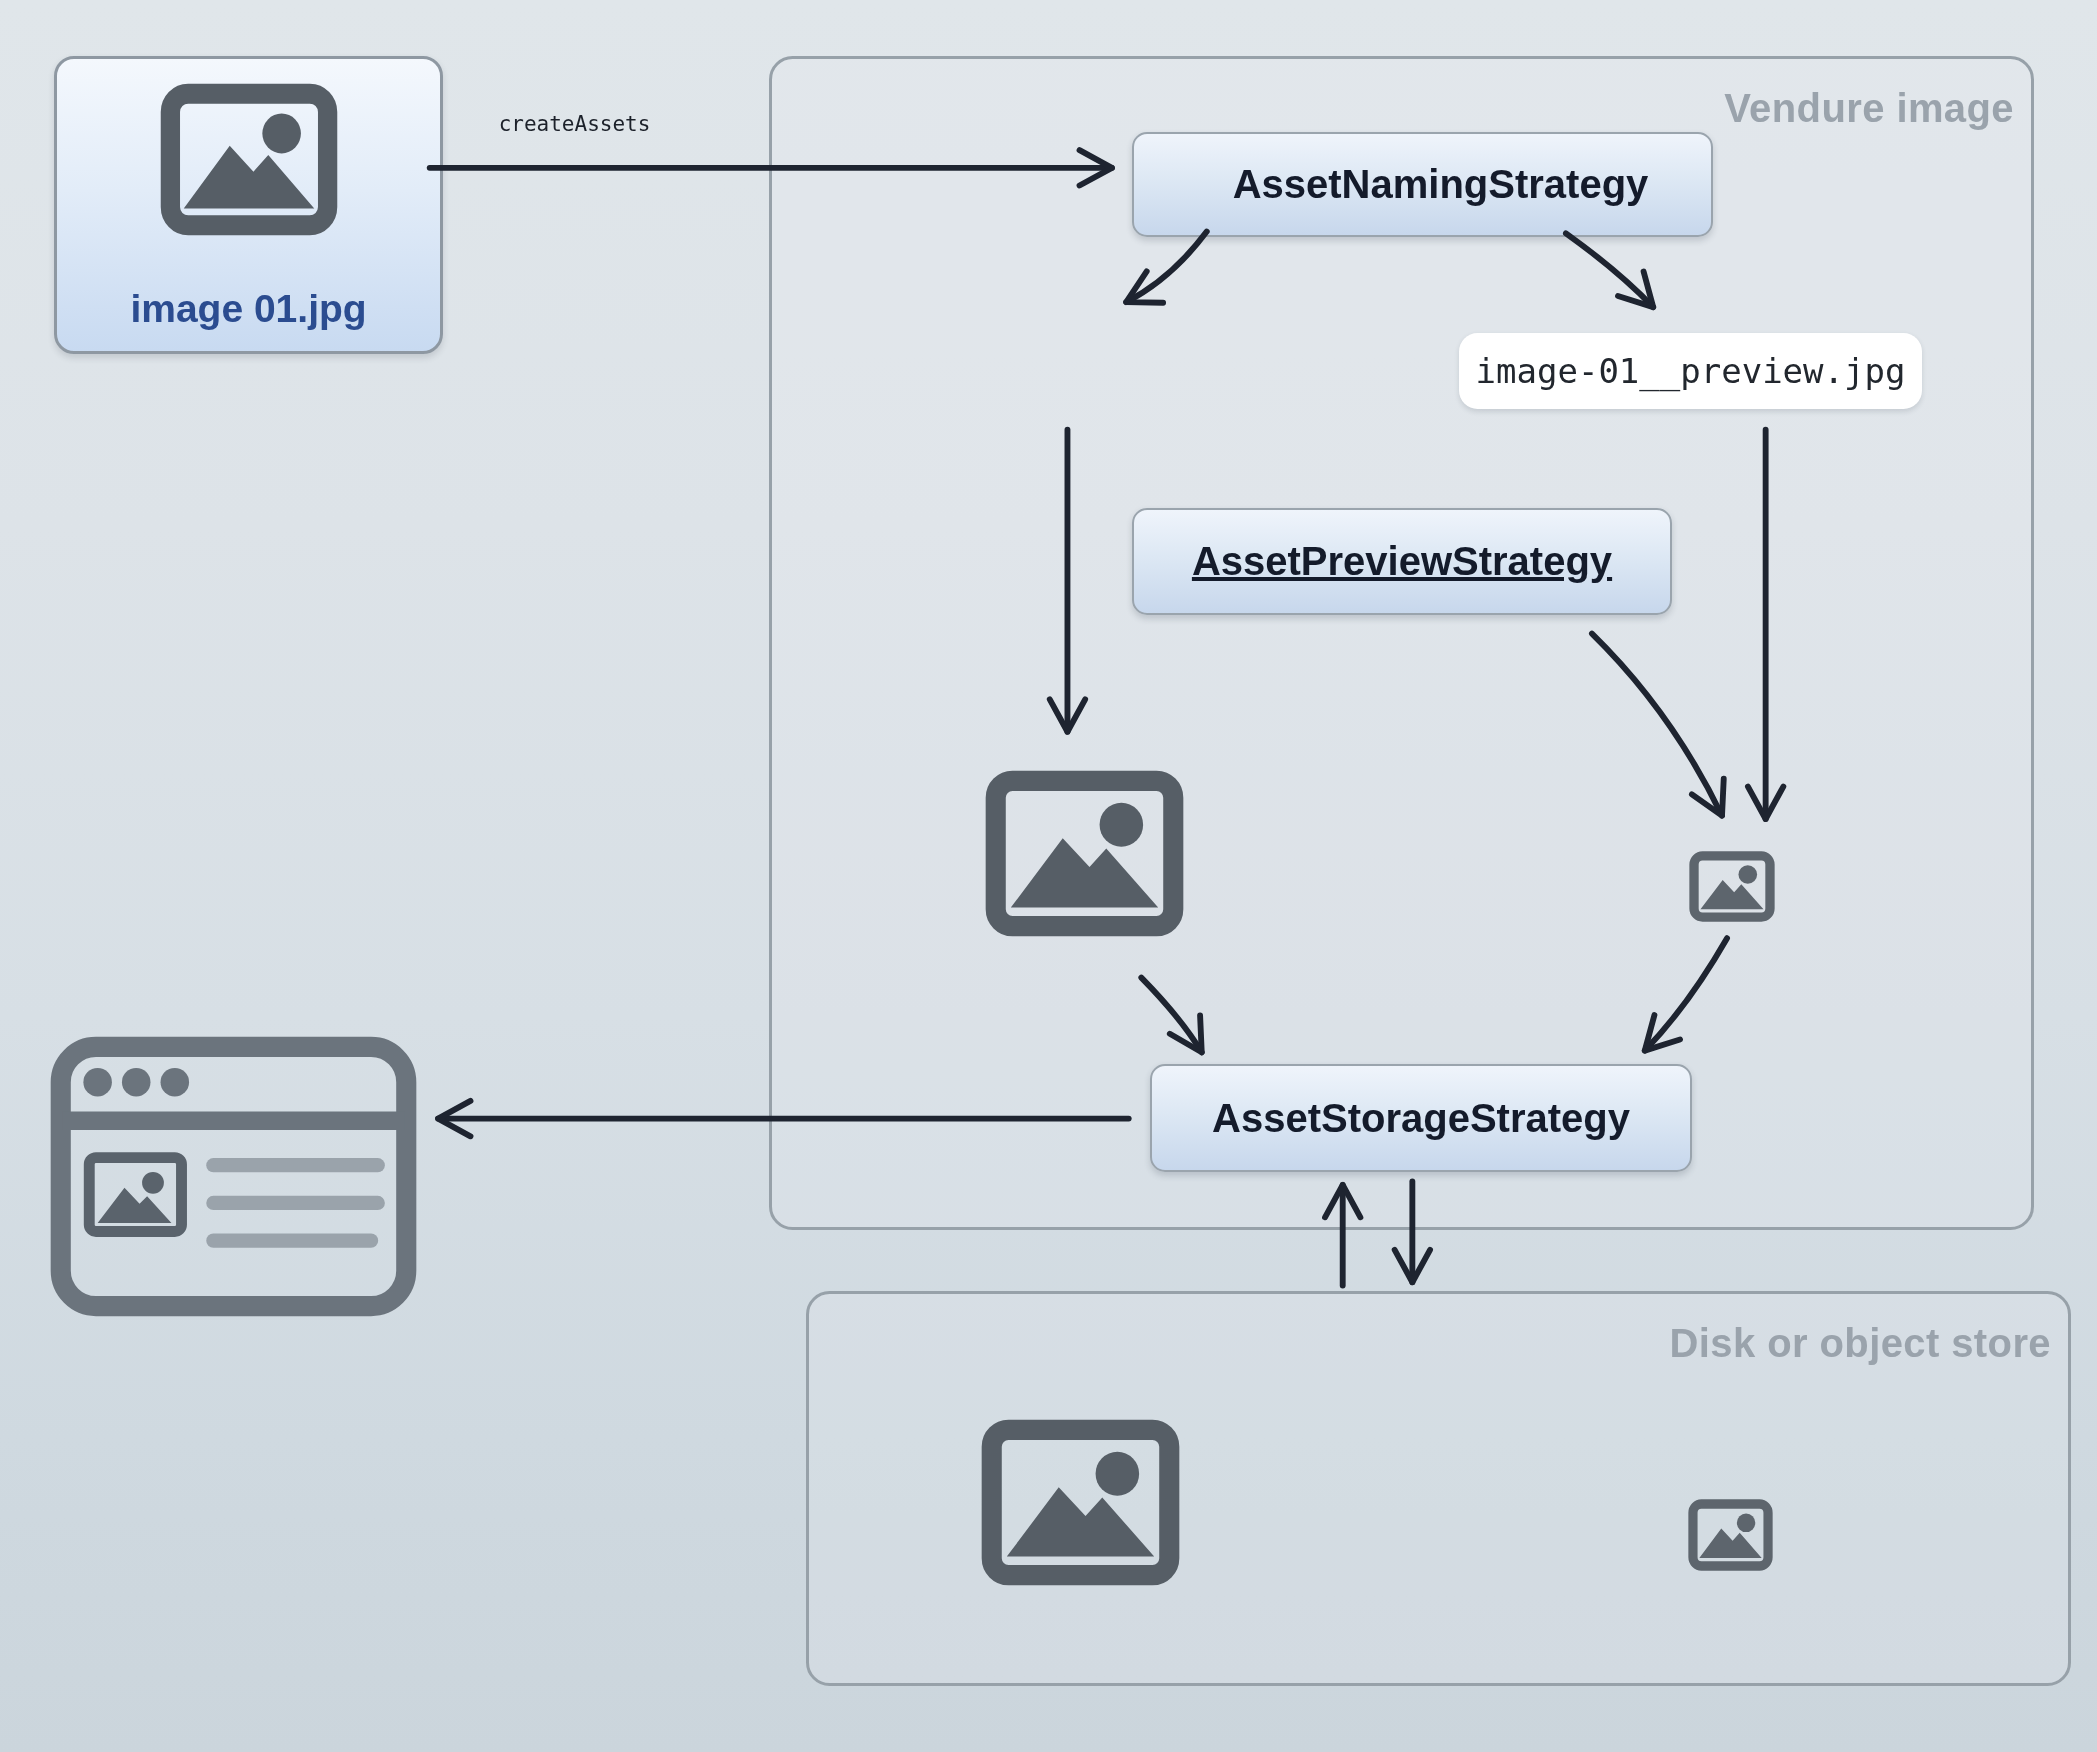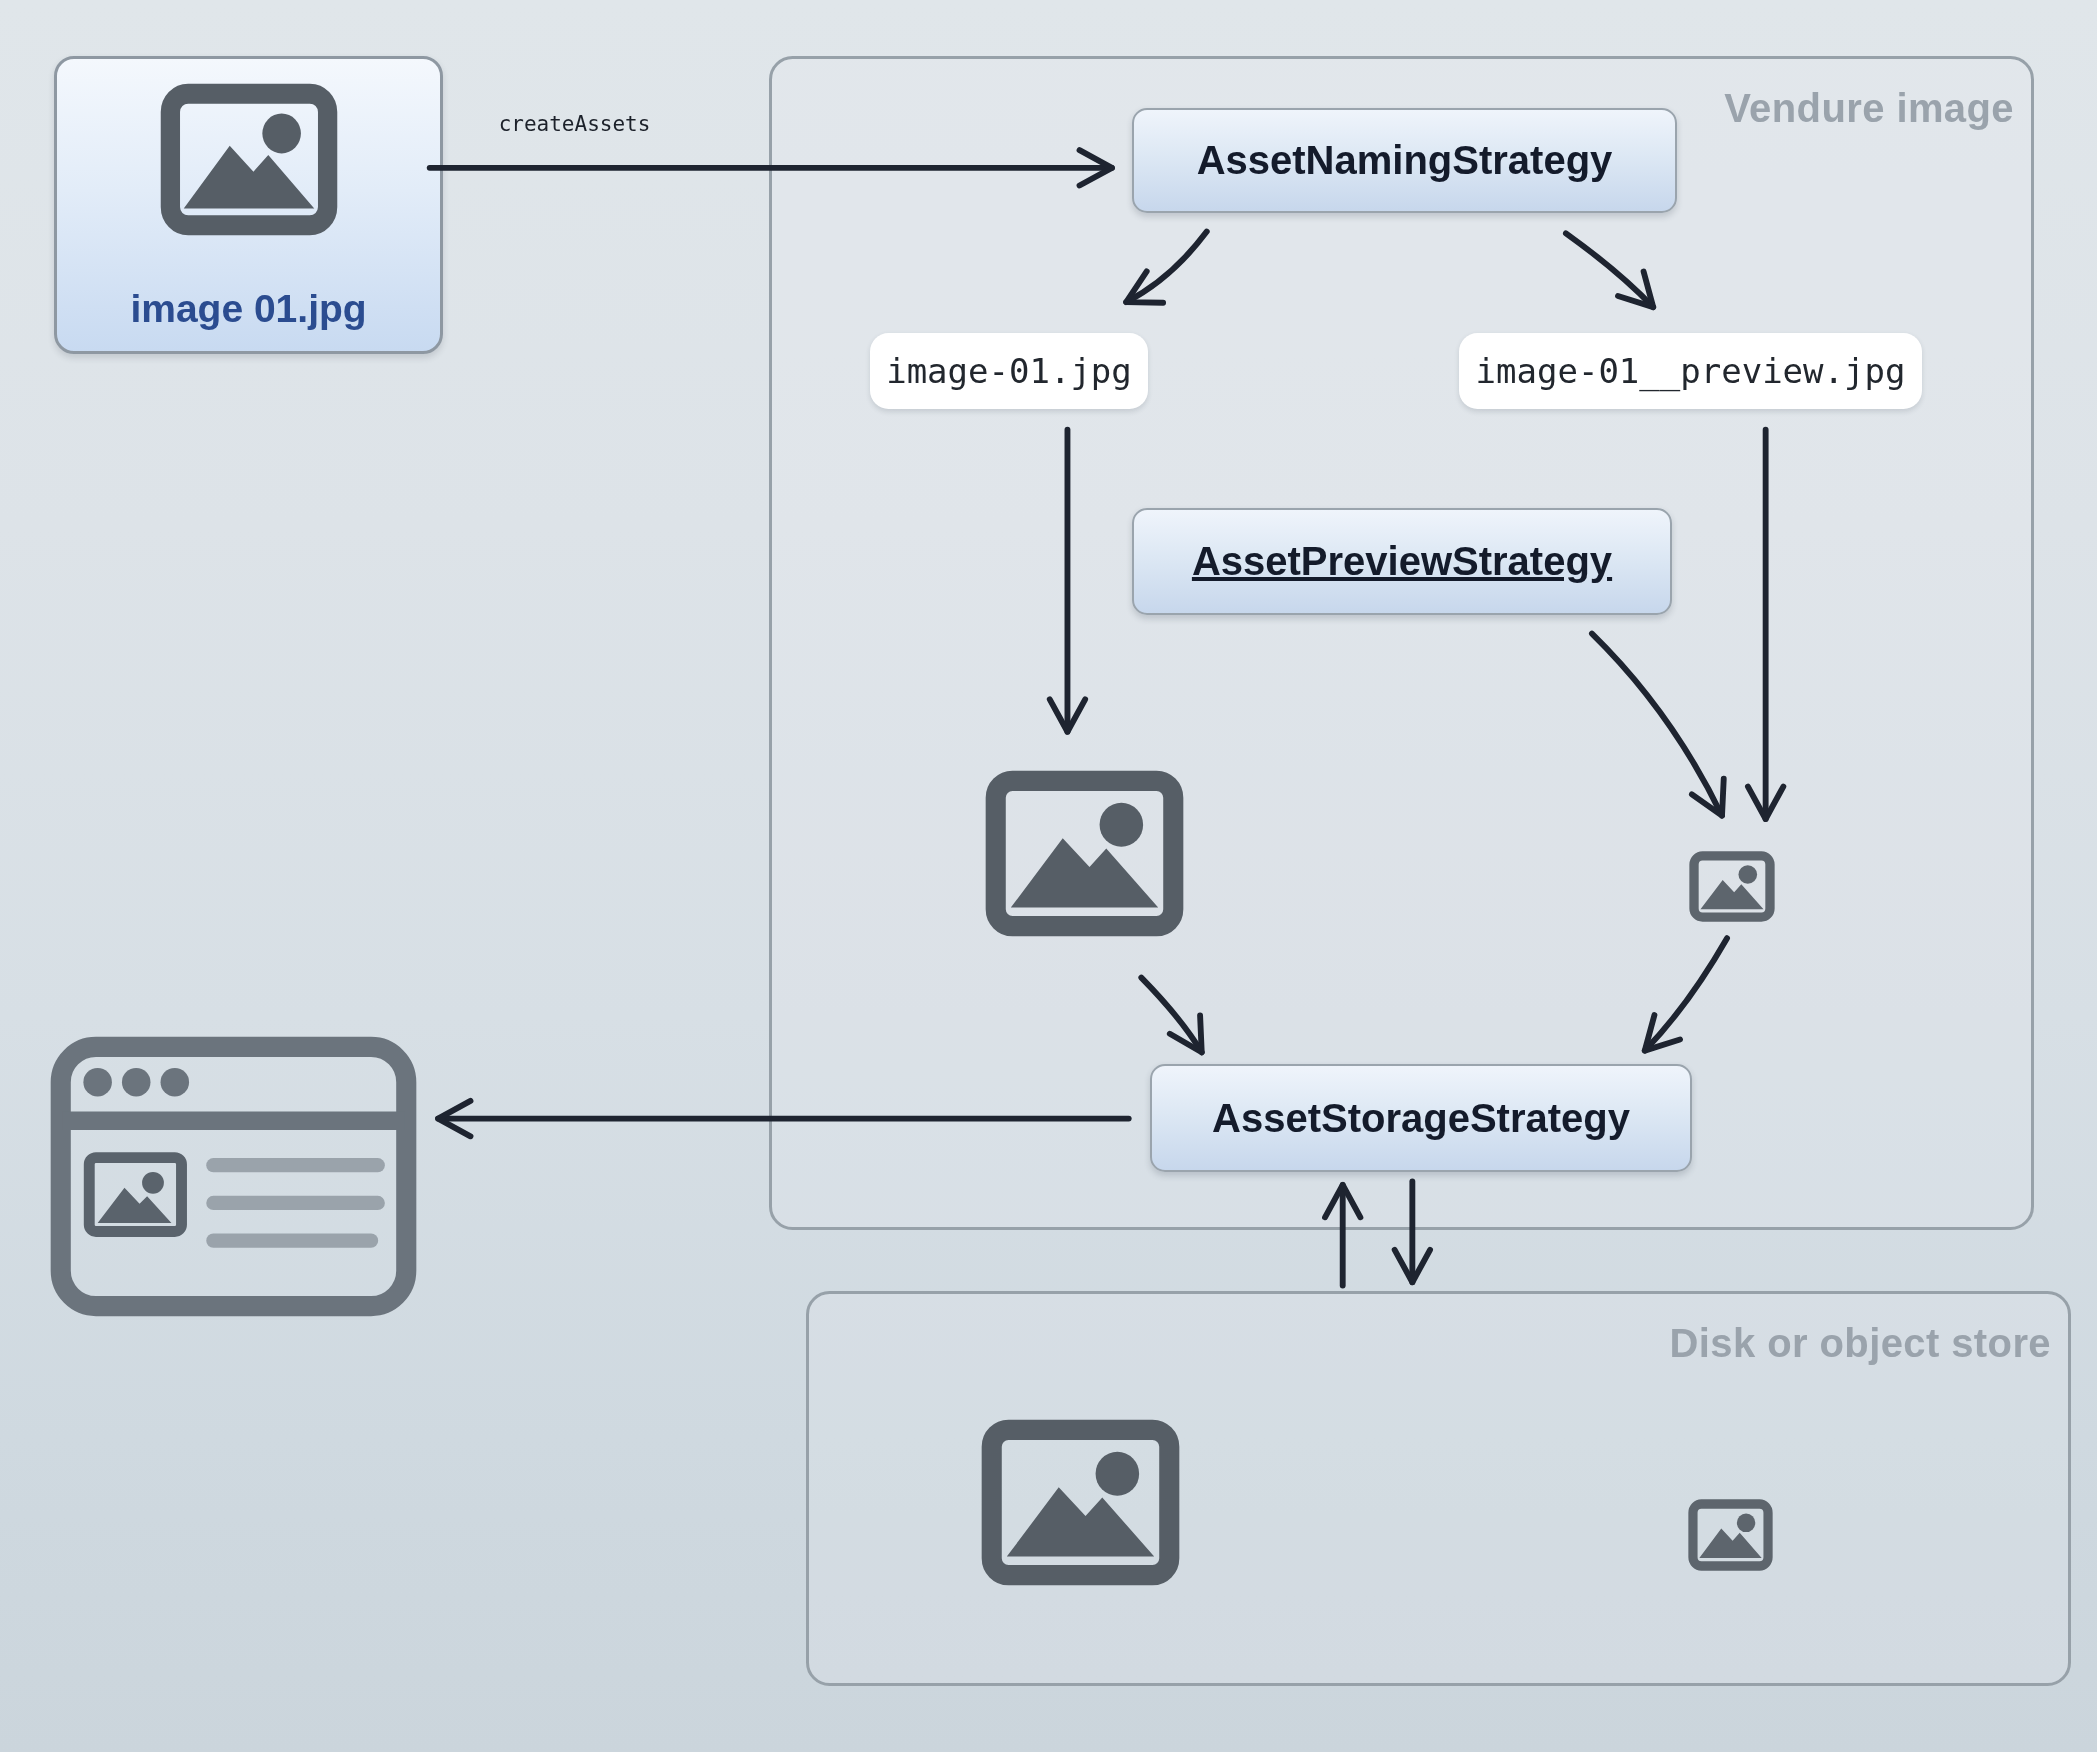--- a/index.html
+++ b/index.html
@@ -84,27 +84,26 @@
           <circle cx="82" cy="33" r="13"></circle>
           <path d="M16,82 L47,41 L63,58 L73,47 L104,82 Z"></path>
         </g>
       </svg>
     </span>
     <div class="card-label">image 01.jpg</div>
   </div>
 
   <div class="flow-label">createAssets</div>
 
-  <div class="node" style="left:1132px;top:108px;width:541px;height:101px;">AssetNamingStrategy</div>
+  <div class="node" style="left:1132px;top:132px;width:541px;height:101px;padding-left:36px;">AssetNamingStrategy</div>
 
   <div class="node" style="left:1132px;top:508px;width:536px;height:103px;text-decoration:underline;">AssetPreviewStrategy</div>
 
   <div class="node" style="left:1134px;top:1064px;width:538px;height:104px;margin-left:16px;">AssetStorageStrategy</div>
 
-  <div class="pill" style="left:870px;top:333px;width:278px;height:76px;">image-01.jpg</div>
 
   <div class="pill" style="left:1459px;top:333px;width:463px;height:76px;">image-01__preview.jpg</div>
 
   <span class="abs" style="left:984px;top:769px;">
     <svg width="201" height="169" viewBox="0 0 120 100" preserveAspectRatio="none" aria-hidden="true">
       <g fill="#565e66" stroke="none">
         <rect x="7" y="7" width="106" height="86" rx="10" fill="none" stroke="#565e66" stroke-width="12"></rect>
         <circle cx="82" cy="33" r="13"></circle>
         <path d="M16,82 L47,41 L63,58 L73,47 L104,82 Z"></path>
       </g>

